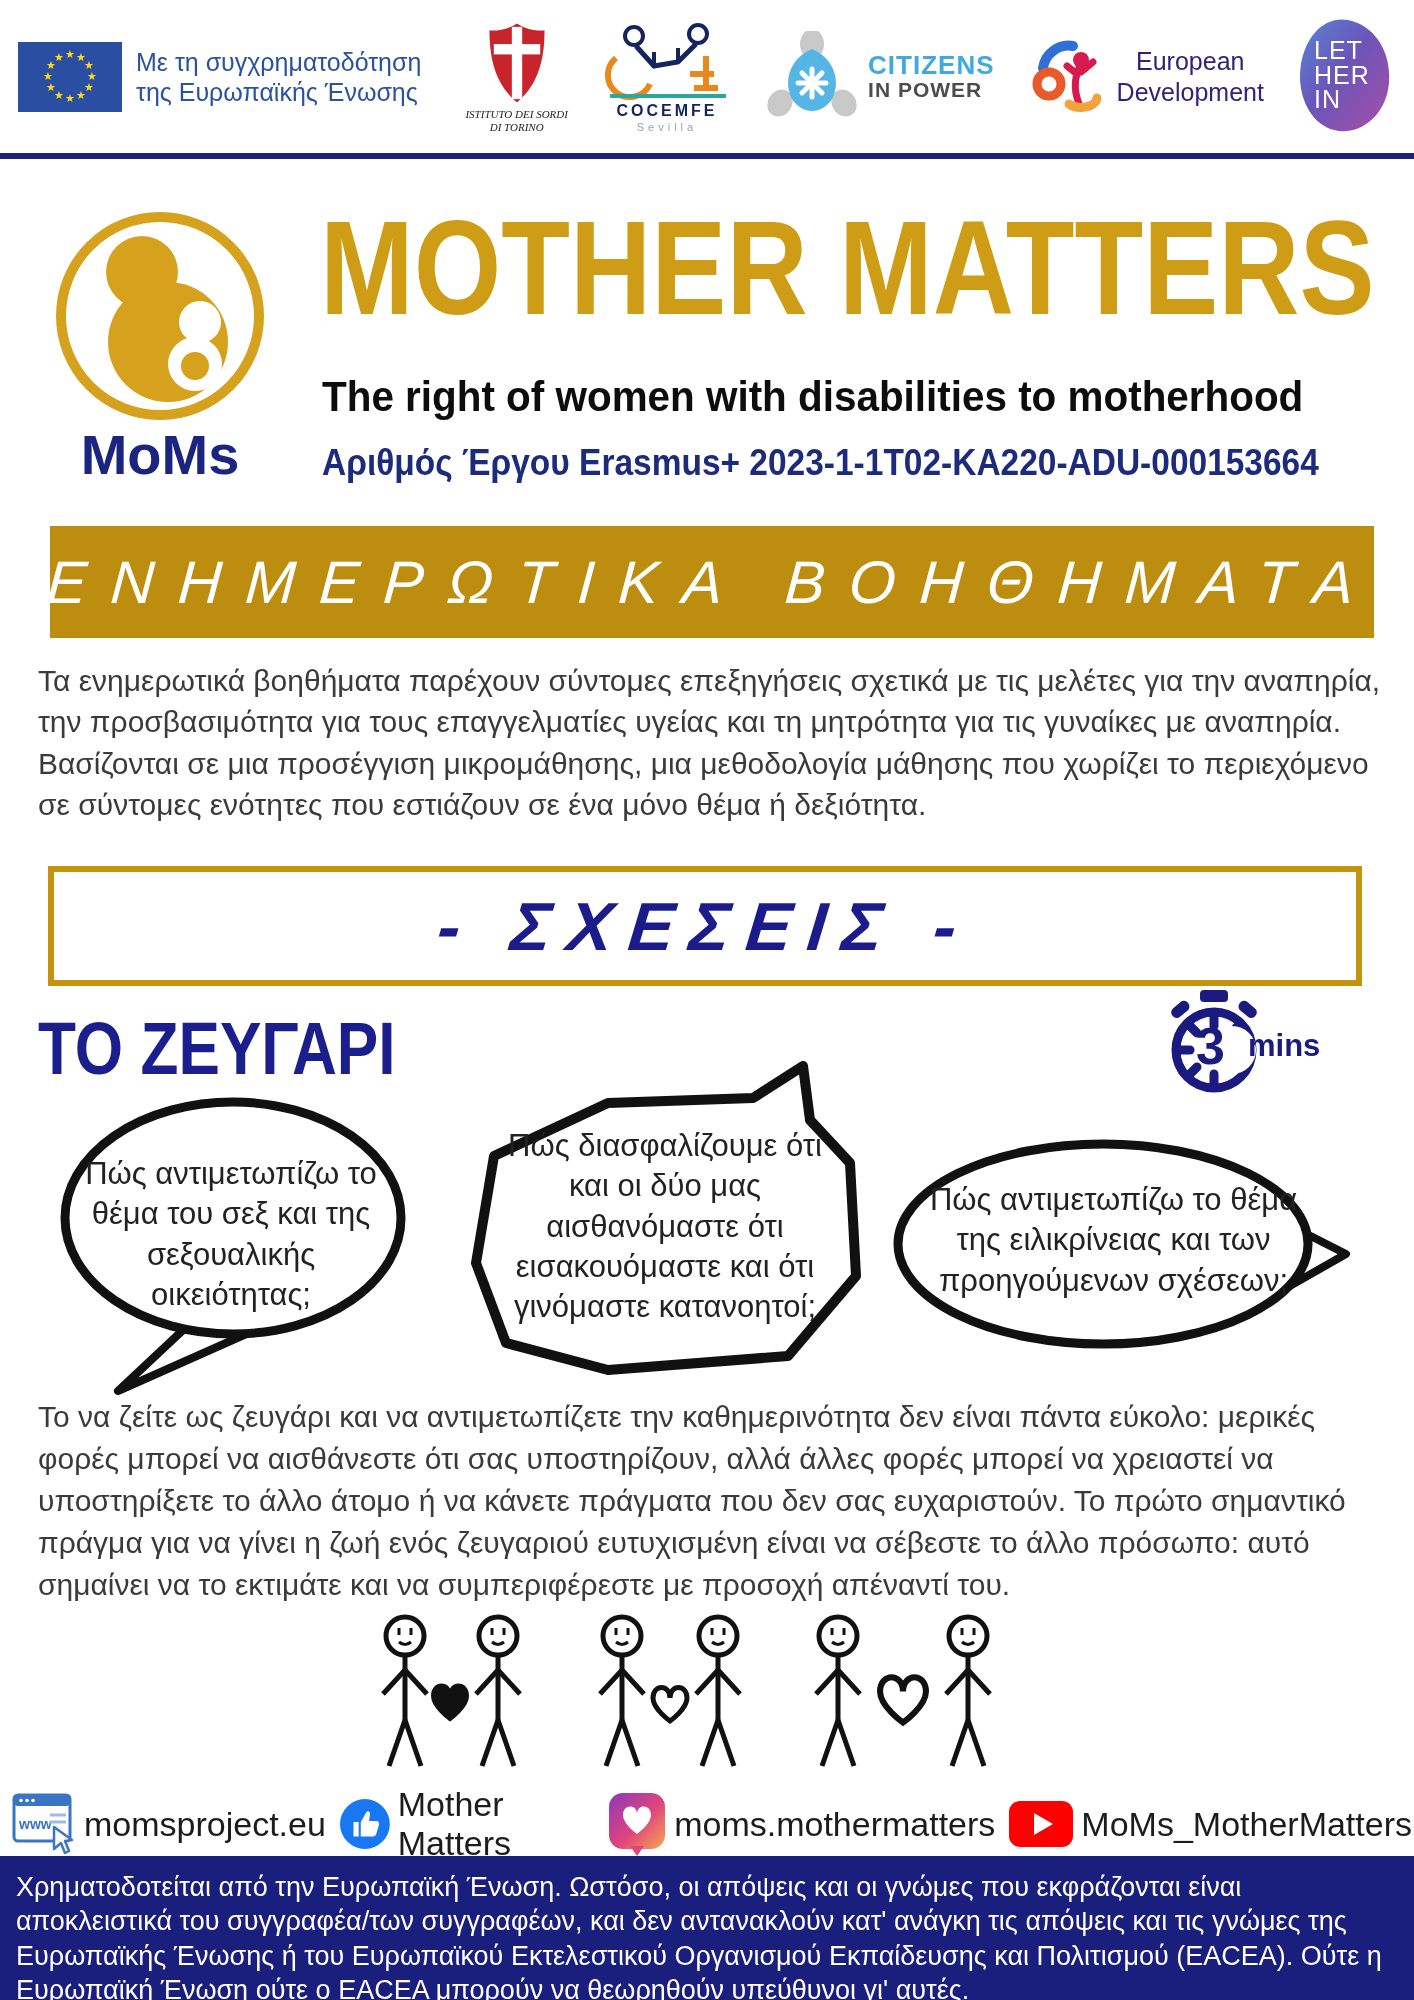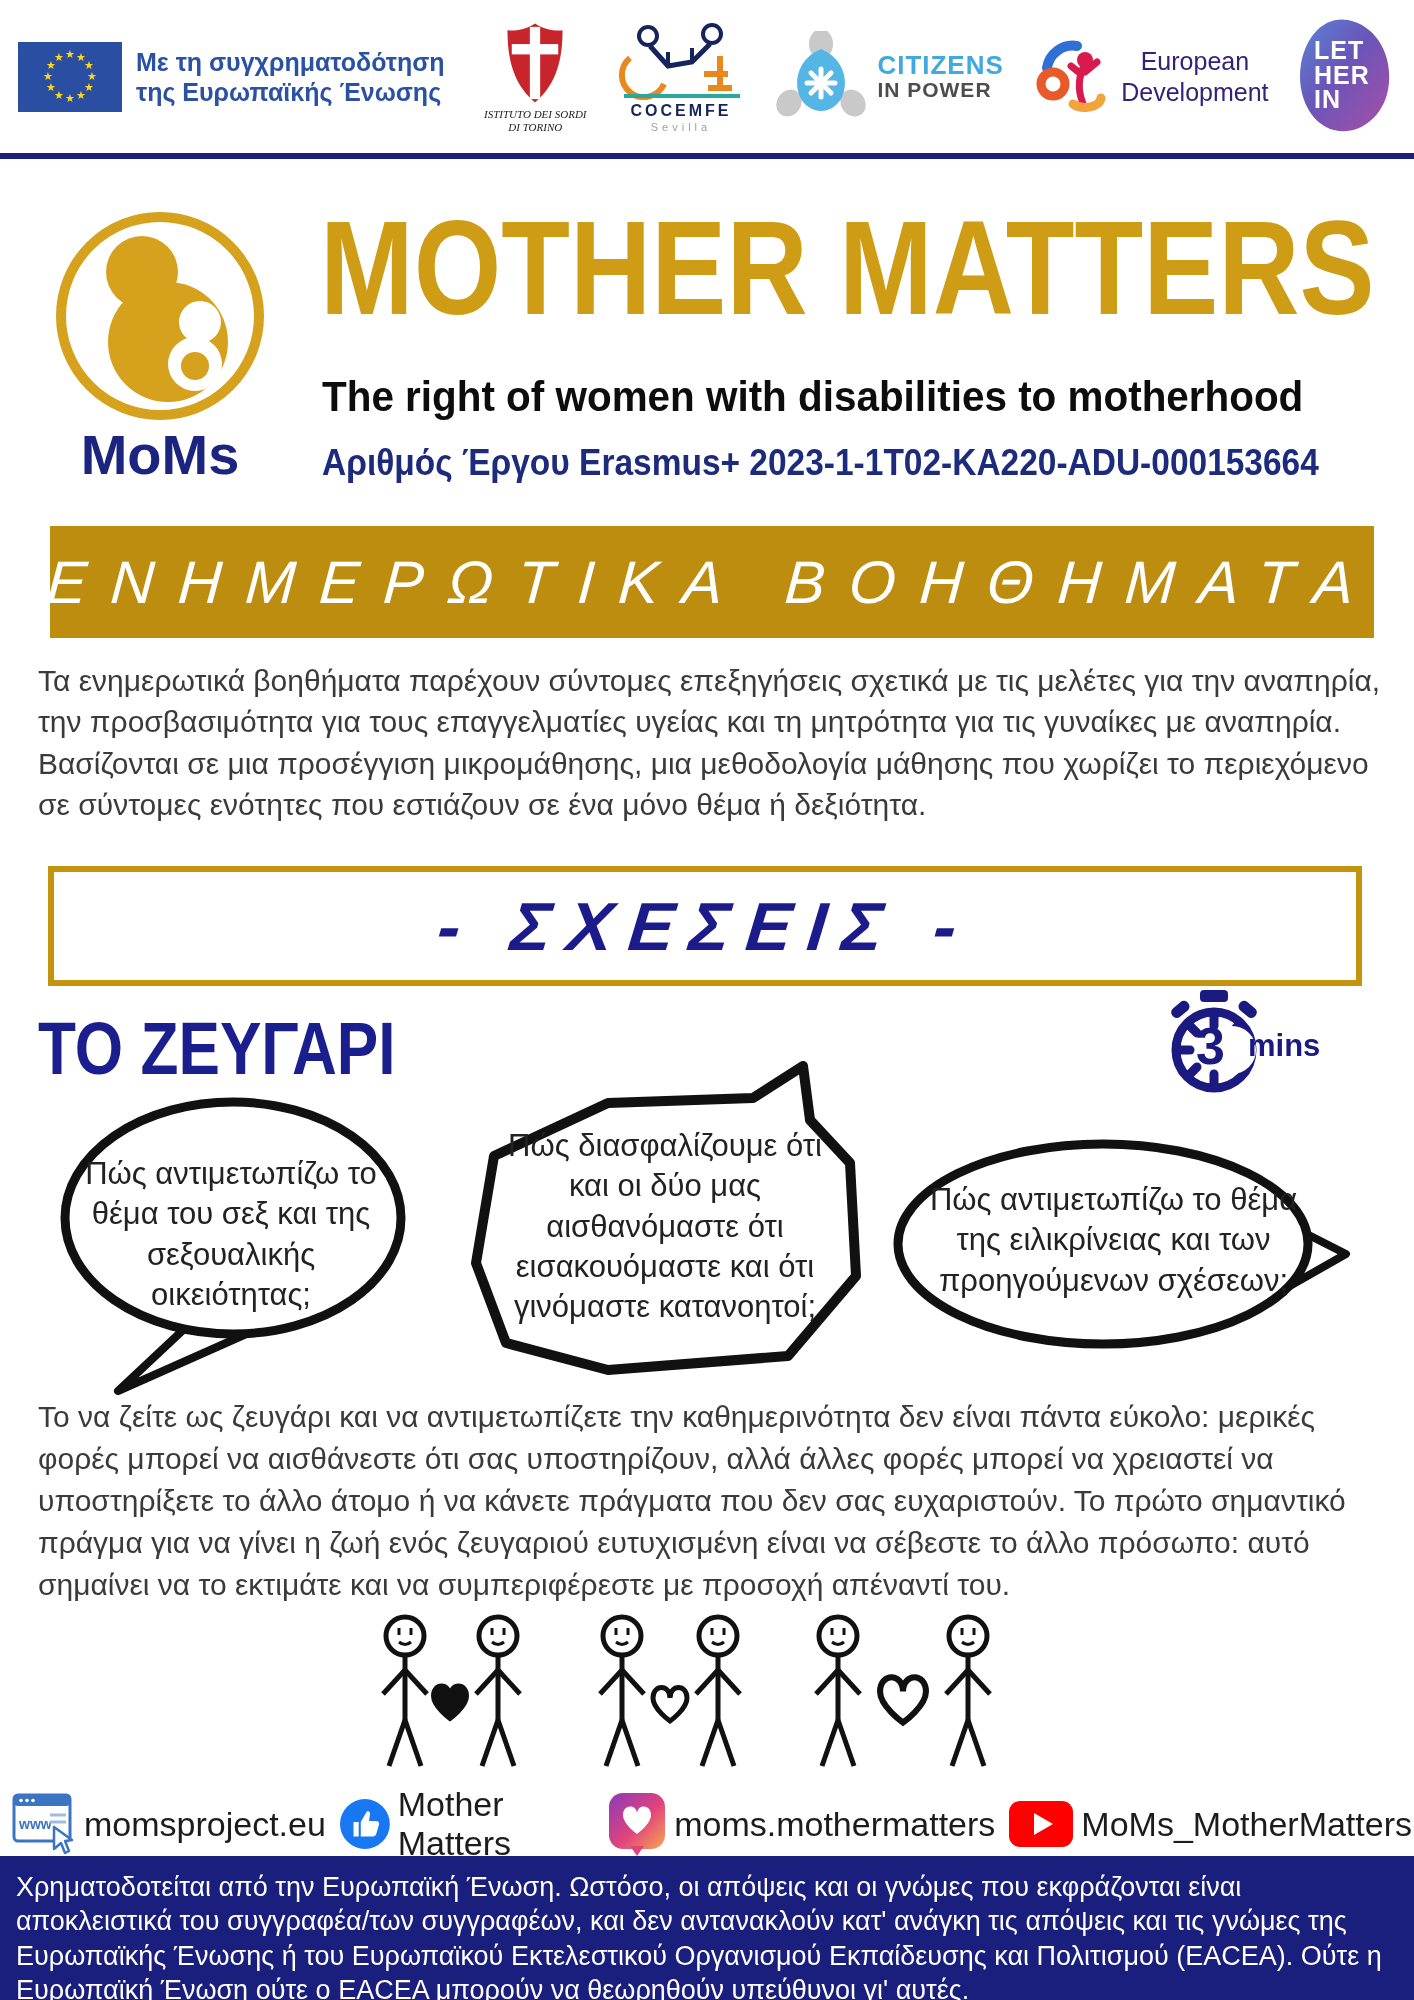--- a/index.html
+++ b/index.html
@@ -3,34 +3,34 @@
 <meta charset="utf-8">
 <style>
   * { margin:0; padding:0; box-sizing:border-box; }
   body { background:#777; font-family:"Liberation Sans", sans-serif; }
   .page { position:relative; width:1414px; height:2000px; background:#fff; margin:0 auto; overflow:hidden; }
 
   
   .logo-strip { position:absolute; left:0; top:0; width:1414px; height:150px; display:flex; align-items:center; justify-content:space-between; padding:8px 20px 4px 18px; }
   .navy-rule { position:absolute; left:0; top:153px; width:1414px; height:6px; background:#1b1f7e; }
   .eu-block { display:flex; align-items:center; gap:14px; }
-  .eu-text { color:#2b51a3; font-weight:bold; font-size:25px; line-height:1.2; }
+  .eu-text { color:#2b51a3; font-weight:normal; font-size:25px; line-height:1.2; }
   .istituto { display:flex; flex-direction:column; align-items:center; margin-left:10px; }
   .istituto-caption { font-family:"Liberation Serif", serif; font-size:11px; color:#222; text-align:center; line-height:1.15; margin-top:2px;font-style:italic; }
   .cocemfe { display:flex; flex-direction:column; align-items:center; }
   .cocemfe-name { color:#15255c; font-weight:bold; font-size:16px; letter-spacing:3px; margin-top:2px; }
   .cocemfe-sub { color:#9aa2ad; font-size:11px; letter-spacing:4px; margin-top:1px; }
   .cip { display:flex; align-items:center; gap:10px; }
   .cip-line1 { color:#3fa9e0; font-weight:bold; font-size:26px; letter-spacing:1px; line-height:1; }
   .cip-line2 { color:#4d4d4d; font-weight:bold; font-size:21px; letter-spacing:1px; line-height:1.1; }
   .ed { display:flex; align-items:center; gap:10px;text-align:center; }
   .ed-text { color:#33217a; font-size:25px; line-height:1.25; font-weight:500; }
   .lhi { position:relative; width:96px; height:118px; }
   .lhi-blob { position:absolute; inset:0; }
-  .lhi-text { position:absolute; left:16px; top:20px; color:#fff; font-weight:bold; font-size:25px; line-height:0.98; letter-spacing:1px; }
+  .lhi-text { position:absolute; left:16px; top:20px; color:#fff; font-weight:normal; font-size:25px; line-height:0.98; letter-spacing:1px; }
 
   
   .moms-logo { position:absolute; left:52px; top:208px; }
   .moms-wordmark { position:absolute; left:52px; top:422px; width:216px; text-align:center; color:#1b2580; font-weight:bold; font-size:56px; }
   .main-title { position:absolute; left:320px; top:198px; color:#cf9d15; font-weight:bold; font-size:134px; line-height:1.05; white-space:nowrap; transform:scaleX(.84); transform-origin:left top; letter-spacing:0px; }
   .subtitle  { position:absolute; left:322px; top:372px; color:#0d0d0d; font-weight:bold; font-size:43px; white-space:nowrap; transform:scaleX(.94); transform-origin:left top; }
   .project-line { position:absolute; left:322px; top:442px; color:#1d2b7d; font-weight:bold; font-size:36px; white-space:nowrap; transform:scaleX(.93); transform-origin:left top; }
 
   
   .gold-banner { position:absolute; left:50px; top:526px; width:1324px; height:112px; background:#bd8d0f; display:flex; align-items:center; justify-content:center; }

